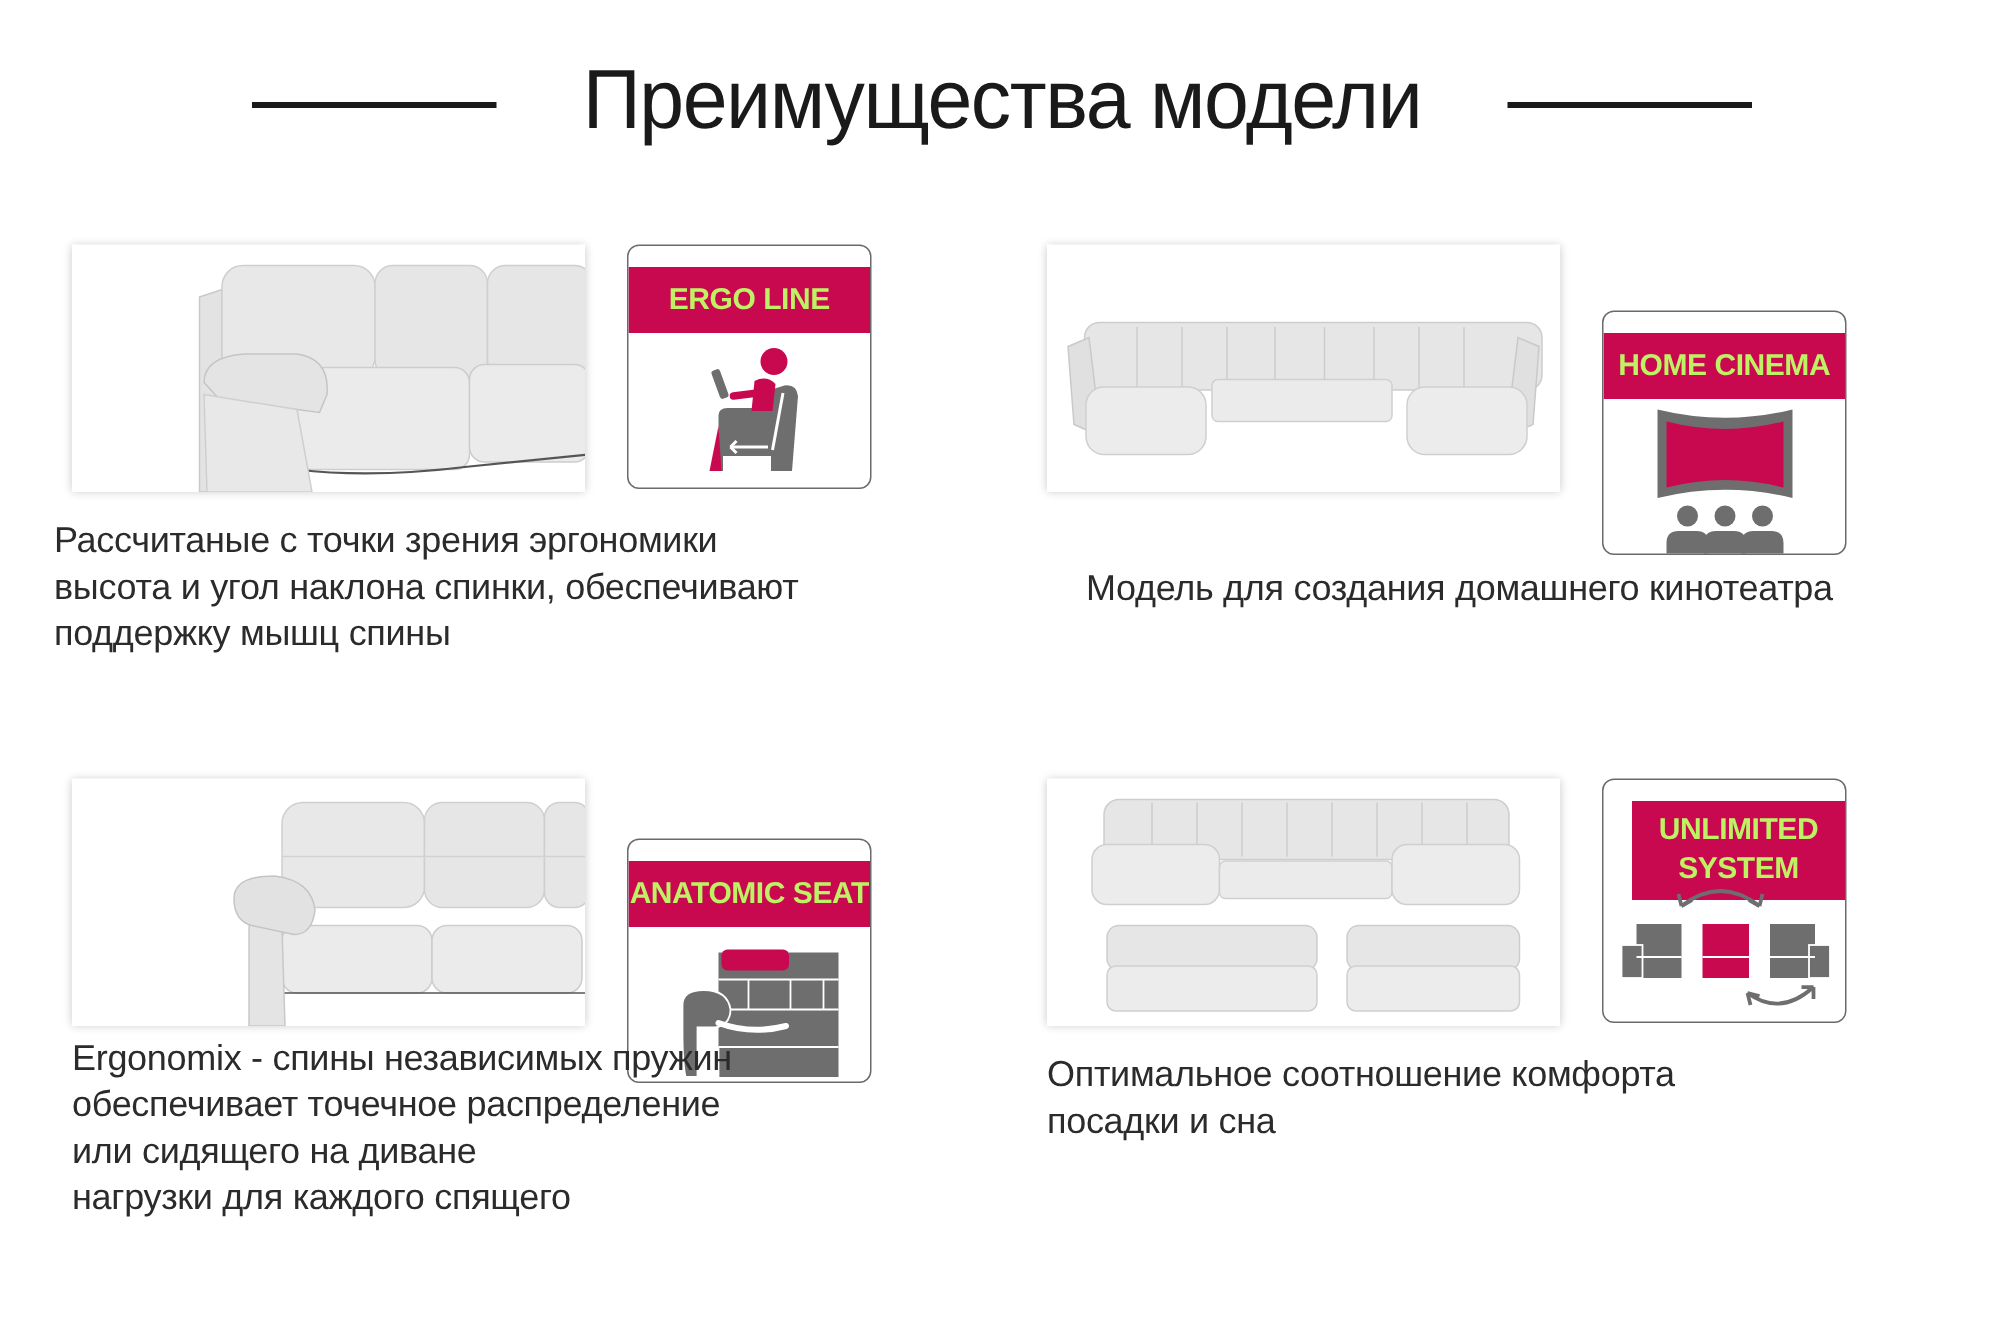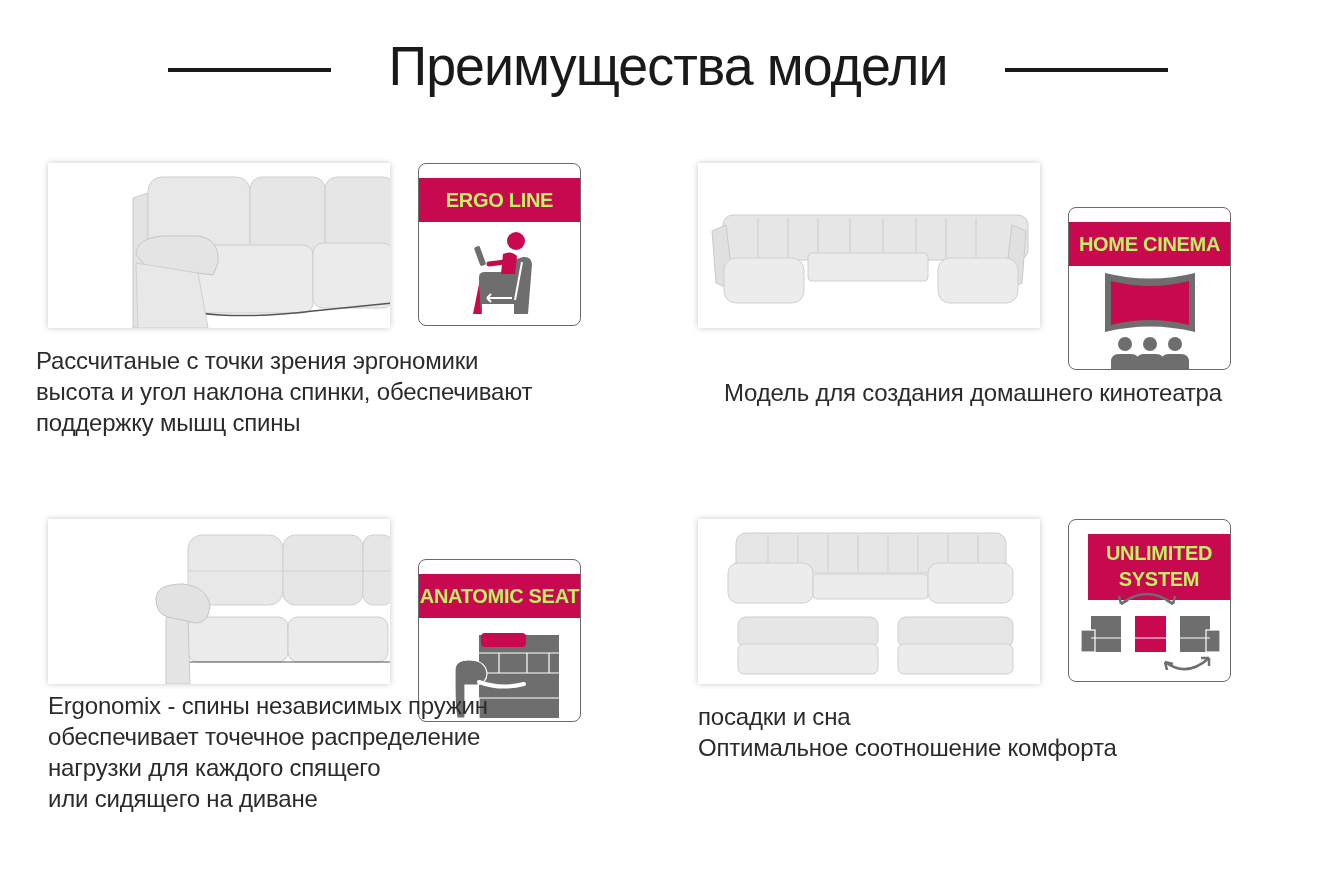--- a/index.html
+++ b/index.html
@@ -127,22 +127,22 @@
     <path d="M60 35 L140 35 M80 35 L80 55 M108 35 L108 55 M130 35 L130 55" stroke="#fff" stroke-width="1.2"></path>
     <path d="M60 55 L140 55" stroke="#fff" stroke-width="1.2"></path>
     <path d="M60 80 L140 80 M60 100 L60 80" stroke="#fff" stroke-width="1.2"></path>
     <path d="M36 52 Q36 42 50 42 Q66 42 68 55 Q68 65 58 67 L46 67 L46 100 L38 100 Q36 90 36 70 Z" fill="#6e6e6e" stroke="#fff" stroke-width="1.2"></path>
     <path d="M60 64 Q82 72 105 66" stroke="#fff" stroke-width="4" fill="none" stroke-linecap="round"></path>
   </svg>
 </div>
 <div class="desc" style="left:48px; top:690px;">
   <div>Ergonomix - спины независимых пружин</div>
   <div>обеспечивает точечное распределение</div>
+  <div>или сидящего на диване</div>
   <div>нагрузки для каждого спящего</div>
-  <div>или сидящего на диване</div>
 </div>
 
 <div class="photo" style="left:698px; top:519px;">
   <svg width="342" height="165" viewBox="0 0 342 165">
     <rect width="342" height="165" fill="#fff"></rect>
     <rect x="38" y="14" width="270" height="40" rx="10" fill="#e6e6e6" stroke="#cdcdcd"></rect>
     <g stroke="#cdcdcd">
         <line x1="70" y1="16" x2="70" y2="52"></line>
         <line x1="100" y1="16" x2="100" y2="52"></line>
         <line x1="130" y1="16" x2="130" y2="52"></line>
@@ -177,15 +177,15 @@
     <line x1="66" y1="52" x2="97" y2="52" stroke="#fff" stroke-width="1.2"></line>
     <rect x="111" y="30" width="30" height="36" fill="#6e6e6e"></rect>
     <rect x="137" y="44" width="14" height="22" fill="#6e6e6e" stroke="#fff" stroke-width="1.2"></rect>
     <line x1="111" y1="52" x2="141" y2="52" stroke="#fff" stroke-width="1.2"></line>
     <path d="M96 76 Q118 92 140 72" stroke="#6e6e6e" stroke-width="2.5" fill="none"></path>
     <path d="M96 76 L98 84 M96 76 L104 78" stroke="#6e6e6e" stroke-width="2.5" fill="none"></path>
     <path d="M140 72 L132 72 M140 72 L140 80" stroke="#6e6e6e" stroke-width="2.5" fill="none"></path>
   </svg>
 </div>
 <div class="desc" style="left:698px; top:701px;">
+  <div>Оптимальное соотношение комфорта</div>
   <div>посадки и сна</div>
-  <div>Оптимальное соотношение комфорта</div>
 </div>
 
 </body></html>

